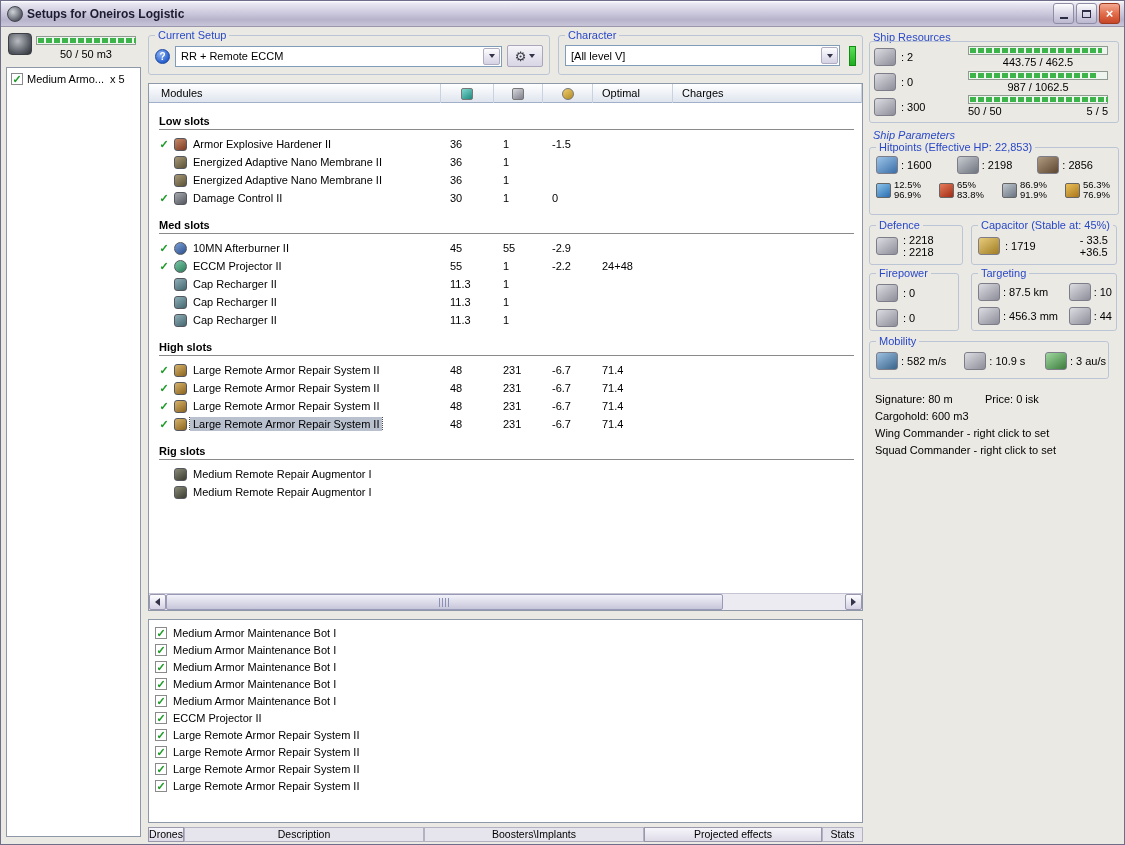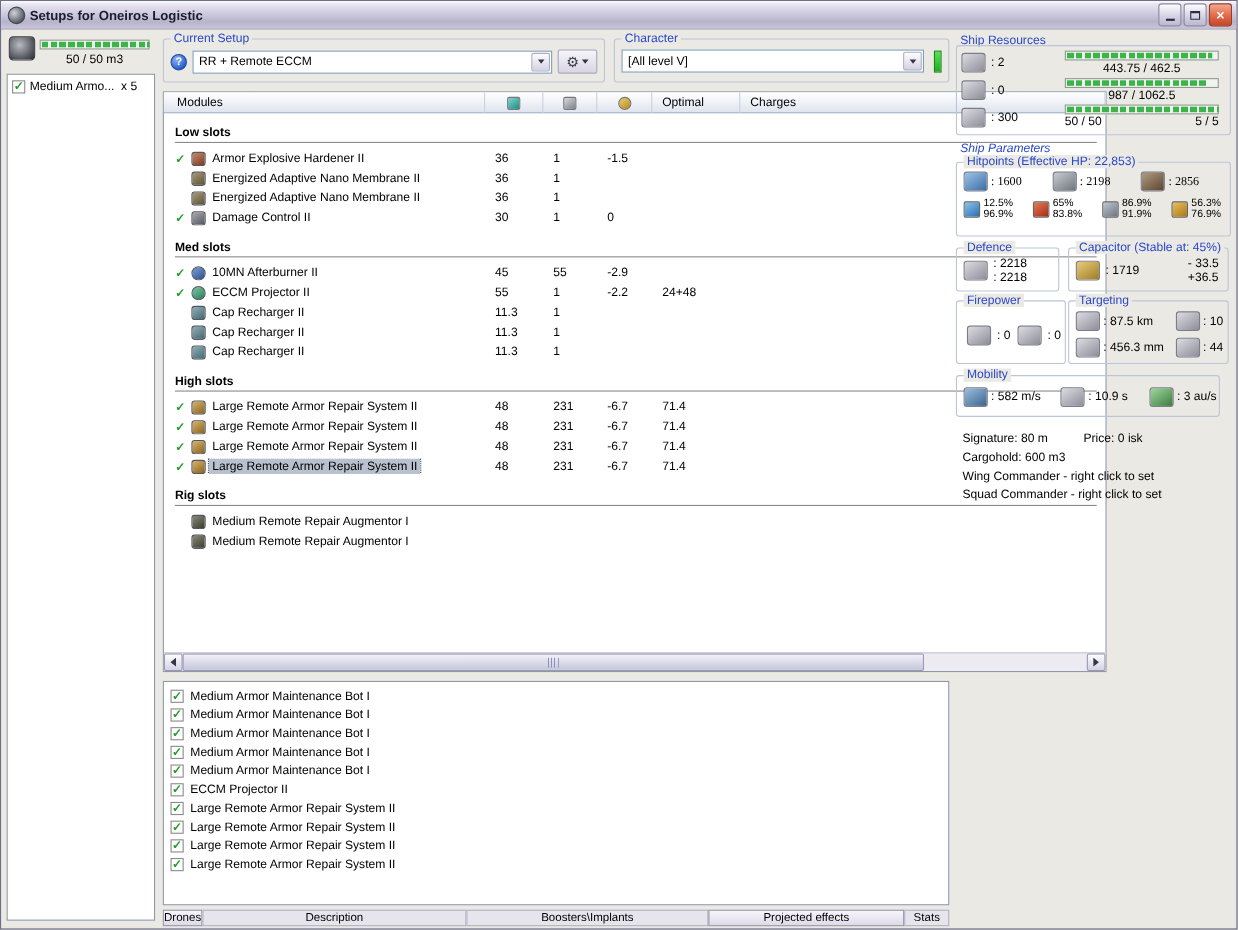--- a/index.html
+++ b/index.html
@@ -77,21 +77,21 @@
     background:linear-gradient(180deg,#fdfdfe,#d5d2e4); display:flex; align-items:center; justify-content:center; }
   .tri-d{ width:0; height:0; border-left:3px solid transparent; border-right:3px solid transparent;
           border-top:4px solid #33334a; }
   .tool-btn{ height:22px; width:36px; flex:none; border:1px solid #a9a6bd; border-radius:2px;
     background:linear-gradient(180deg,#f6f5f9,#d8d5e5); display:flex; align-items:center; justify-content:center; gap:3px; }
   .gear-icon::before{ content:'⚙'; font-size:13px; color:#3a3d45; line-height:13px; }
   .green-indicator{ width:7px; height:20px; background:linear-gradient(180deg,#5ae05a,#1fae1f);
     border:1px solid #168a16; margin-left:4px; flex:none; }
 
   
-  .modules-panel{ position:absolute; left:2px; top:56px; width:858px; height:528px;
+  .modules-panel{ position:absolute; left:2px; top:56px; width:715px; height:528px;
     background:#fff; border:1px solid #8e98a8; display:flex; flex-direction:column; }
   .thead{ height:19px; flex:none; display:grid; grid-template-columns:292px 53px 49px 50px 80px 1fr;
     background:linear-gradient(180deg,#ffffff,#dfe4ee); border-bottom:1px solid #9fb0c8; align-items:center; }
   .th{ height:19px; line-height:18px; border-right:1px solid #c9d2e0; padding-left:9px; }
   .th.name{ padding-left:12px; }
   .th.ic{ display:flex; align-items:center; justify-content:center; padding-left:0; }
   .hicon{ width:12px; height:12px; border-radius:2px; border:1px solid #777; }
   .hicon.cpu{ background:linear-gradient(145deg,#7fd8cf,#1f8a80); }
   .hicon.pg{ background:linear-gradient(145deg,#d8d8de,#7f7f8c); }
   .hicon.cap{ background:linear-gradient(145deg,#f0cd6e,#b08a22); border-radius:50%; }
@@ -162,36 +162,36 @@
   .res-right{ flex:1; display:flex; flex-direction:column; justify-content:space-between; }
   .rstack{ height:23px; }
   .rstack .pbar{ width:140px; }
   .rlabel{ display:flex; justify-content:center; gap:0; margin-top:1px; width:140px; }
   .rlabel.split{ justify-content:space-between; }
 
   .params-label{ position:absolute; left:4px; top:100px;font-style:italic; }
 
   .hp-group{ position:absolute; left:0; top:118px; width:250px; height:68px; padding:8px 4px 2px 6px; }
   .hp-row{ display:flex; align-items:center; gap:4px; }
-  .hp-row .pair{ display:flex; align-items:center; gap:3px; flex:1;font-family:Liberation Serif, serif; }
+  .hp-row .pair{ display:flex; align-items:center; gap:3px; flex:1; }
   .resist-row{ display:flex; justify-content:space-between; margin-top:6px; padding-right:4px; }
   .ritem{ display:flex; align-items:center; gap:3px; }
   .ricn{ width:15px; height:15px; border-radius:2px; border:1px solid #666; }
   .ricn.em{ background:linear-gradient(145deg,#8cc4ec,#2a6eb0); }
   .ricn.thermal{ background:linear-gradient(145deg,#e87a5a,#a02c14); }
   .ricn.kinetic{ background:linear-gradient(145deg,#c0c8d0,#6a7480); }
   .ricn.explosive{ background:linear-gradient(145deg,#ecc05a,#a8761a); }
   .rvals{ display:flex; flex-direction:column; font-size:9.5px; line-height:10px; }
 
   .def-group{ position:absolute; left:0; top:196px; width:94px; height:40px; display:flex; align-items:center; gap:5px; padding:2px 0 0 6px; }
   .stack{ display:flex; flex-direction:column; line-height:12px; }
   .cap-group{ position:absolute; left:102px; top:196px; right:2px; height:40px; display:flex; align-items:center; gap:5px; padding:2px 0 0 6px; }
 
-  .fire-group{ position:absolute; left:0; top:244px; width:100px; height:58px; padding:6px 0 0 6px;
-    display:flex; flex-direction:row; justify-content:space-around; }
+  .fire-group{ position:absolute; left:0; top:244px; width:90px; height:58px; padding:6px 0 0 6px;
+    display:flex; flex-direction:column; justify-content:space-around; }
   .fp-row{ display:flex; align-items:center; gap:5px; }
   .tgt-group{ position:absolute; left:102px; top:244px; right:2px; height:58px; padding:6px 4px 2px 6px;
     display:flex; flex-direction:column; justify-content:space-around; }
   .tgt-row{ display:flex; align-items:center; gap:3px; }
   .tgt-row .tpair{ display:flex; align-items:center; gap:3px; }
   .tgt-row .tpair.left{ flex:1; }
 
   .mob-group{ position:absolute; left:0; top:312px; right:10px; height:38px; display:flex; align-items:center;
     gap:4px; padding:2px 2px 0 6px; }
   .mob-group .pair{ display:flex; align-items:center; gap:3px; }

